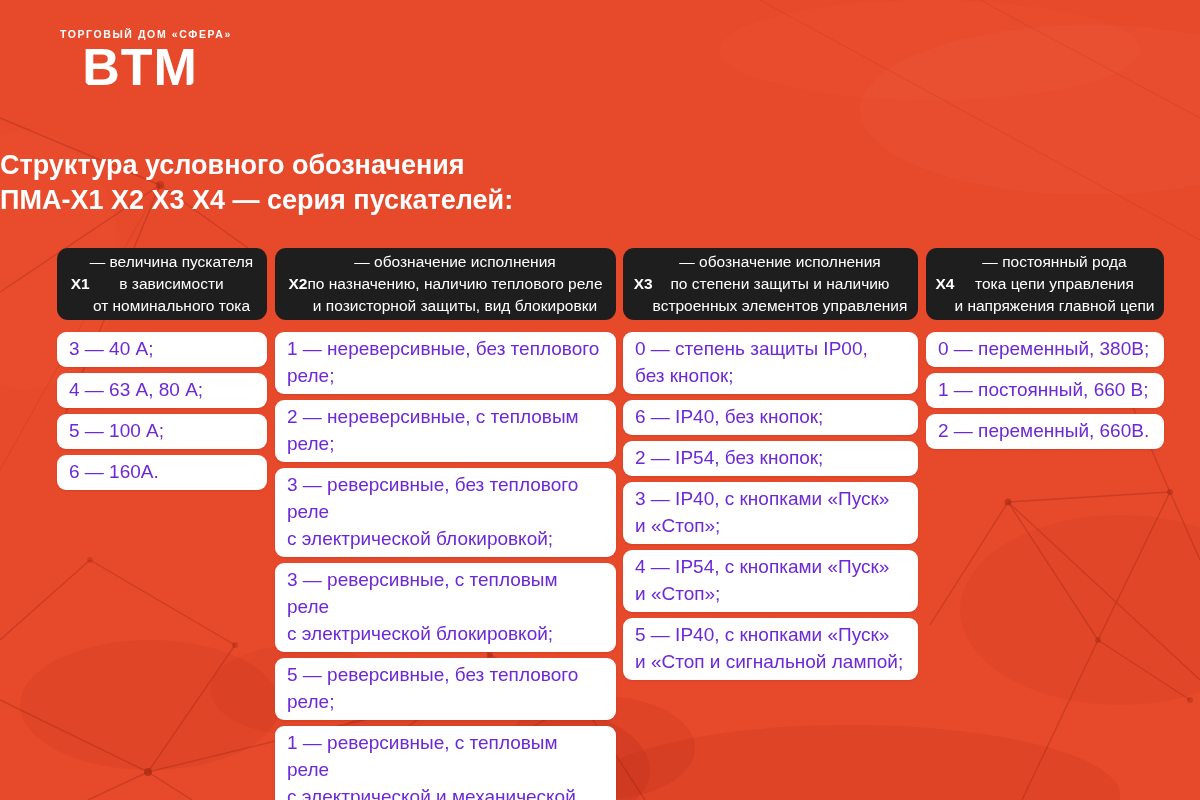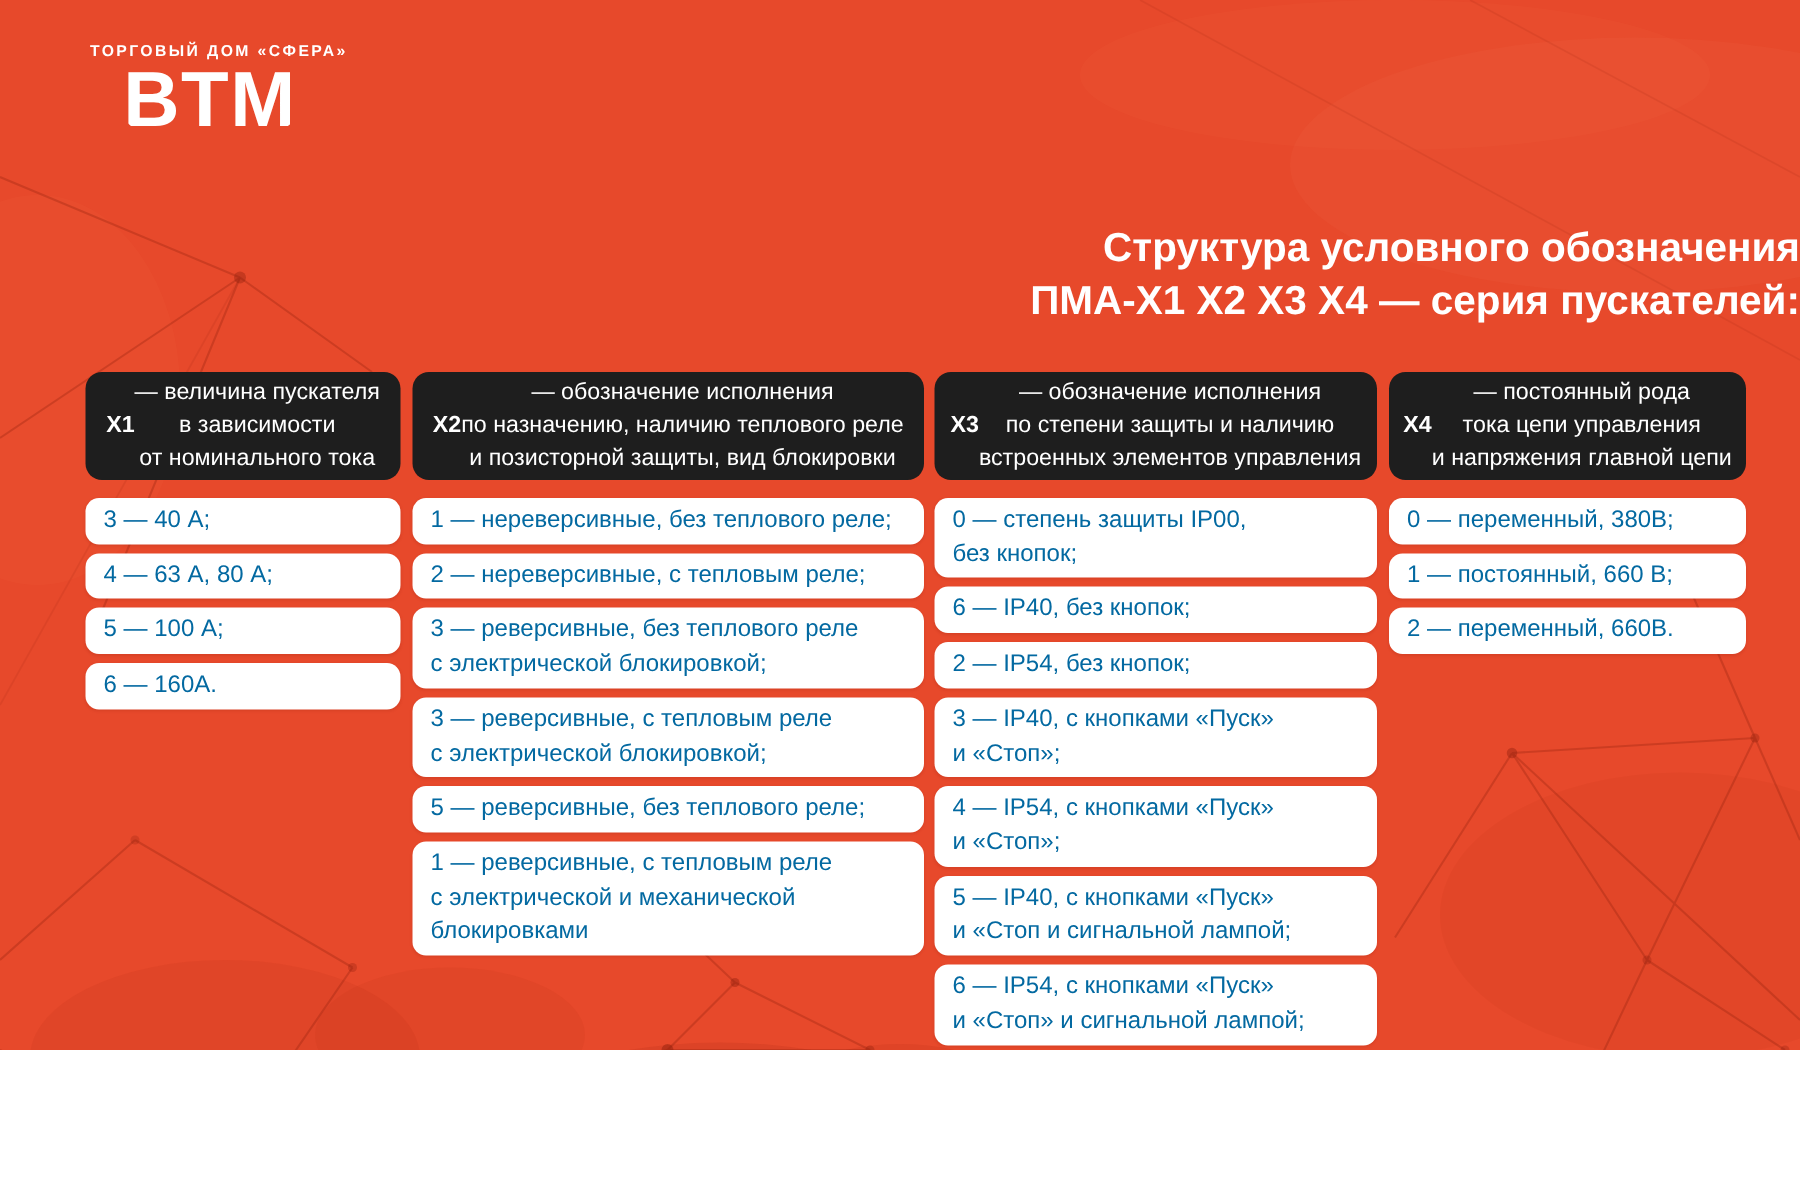--- a/index.html
+++ b/index.html
@@ -1,44 +1,44 @@
 <!DOCTYPE html>
 <html><head>
 <meta charset="utf-8">
 <style>
   html,body{margin:0;padding:0;}
   body{width:1200px;height:800px;font-family:"Liberation Sans",sans-serif;}
-  .stage{position:relative;width:1200px;height:700px;background:#e7492b;overflow:hidden;}
+  .stage{position:relative;width:1200px;height:800px;background:#e7492b;overflow:hidden;}
   .plexus{position:absolute;left:0;top:0;}
 
   
   .logo{position:absolute;left:60px;top:28px;width:160px;text-align:center;color:#fff;}
   .logo-tagline{font-size:10.5px;font-weight:700;letter-spacing:1.6px;white-space:nowrap;}
   .logo-name{margin-top:3px;font-size:52px;font-weight:900;line-height:.95;letter-spacing:1px;}
   .logo-name .ltr{display:inline-block;}
   .logo-name .l1{clip-path:polygon(0 0,100% 0,100% 100%,38% 100%,0 74%);}
   .logo-name .l3{clip-path:polygon(0 0,100% 0,100% 74%,62% 100%,0 100%);}
 
   
-  .title{position:absolute;left:0;top:148px;width:1200px;margin:0;text-align:right;
+  .title{position:absolute;left:0;top:148px;width:1200px;margin:0;text-align:left;
          color:#fff;font-size:27px;line-height:1.3;font-weight:700;white-space:pre-line;}
 
   
   .col{position:absolute;top:248px;}
   .col1{left:57px;width:210px;}
   .col2{left:275px;width:341px;}
   .col3{left:623px;width:295px;}
   .col4{left:926px;width:238px;}
   .colhead{box-sizing:border-box;height:72px;border-radius:11px;background:#1e1e1e;color:#fff;
            display:flex;align-items:center;justify-content:center;text-align:center;
            font-size:15.5px;line-height:1.42;font-weight:400;padding:6px 8px;
            white-space:pre-line;margin-bottom:12px;}
   .colhead .key{font-weight:700;}
-  .item{box-sizing:border-box;background:#fff;border-radius:9px;color:#0369a1;
-        font-size:16px;line-height:1.42;padding:4px 12px;margin-bottom:6px;
+  .item{box-sizing:border-box;background:#fff;border-radius:9px;color:#6d28d9;
+        font-size:19px;line-height:1.42;padding:4px 12px;margin-bottom:6px;
         white-space:pre-line;box-shadow:0 1px 2px rgba(120,20,5,.15);}
 </style>
 </head>
 <body>
 
 <div class="stage">
 
   <svg class="plexus" width="1200" height="800" viewBox="0 0 1200 800" aria-hidden="true">
 
     <g fill="#a32510">
@@ -148,22 +148,20 @@
     <div class="item">0 — степень защиты IP00,
 без кнопок;</div>
     <div class="item">6 — IP40, без кнопок;</div>
     <div class="item">2 — IP54, без кнопок;</div>
     <div class="item">3 — IP40, с кнопками «Пуск»
 и «Стоп»;</div>
     <div class="item">4 — IP54, с кнопками «Пуск»
 и «Стоп»;</div>
     <div class="item">5 — IP40, с кнопками «Пуск»
 и «Стоп и сигнальной лампой;</div>
-    <div class="item">6 — IP54, с кнопками «Пуск»
-и «Стоп» и сигнальной лампой;</div>
   </div>
 
   <div class="col col4">
     <div class="colhead"><span class="key">Х4</span><span> — постоянный рода
 тока цепи управления
 и напряжения главной цепи</span></div>
     <div class="item">0 — переменный, 380В;</div>
     <div class="item">1 — постоянный, 660 В;</div>
     <div class="item">2 — переменный, 660В.</div>
   </div>

